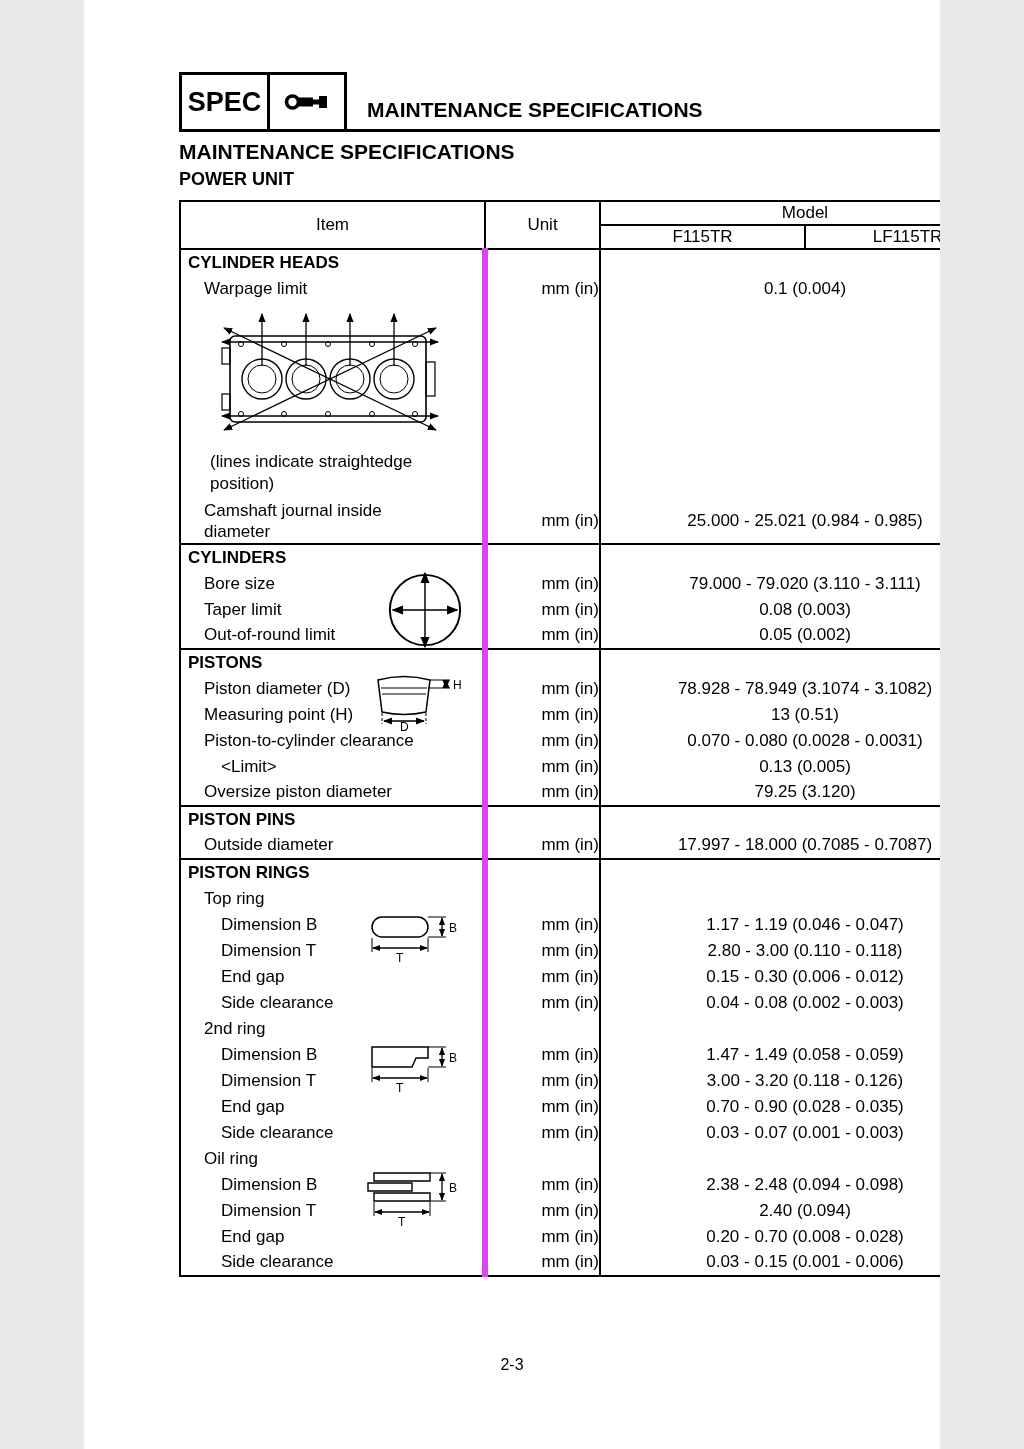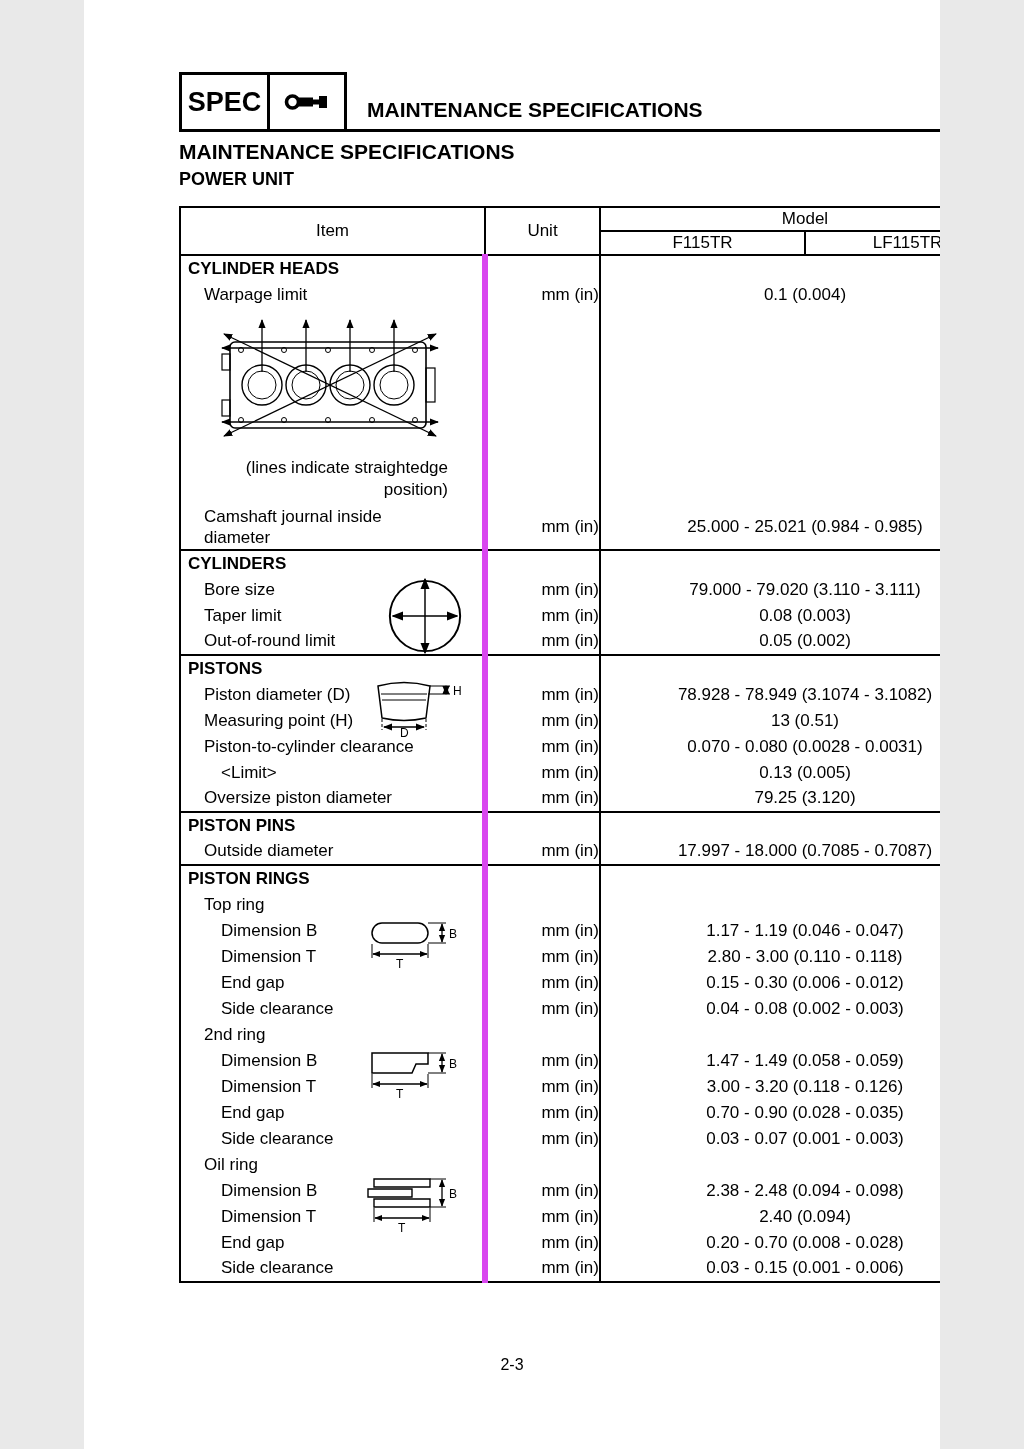--- a/index.html
+++ b/index.html
@@ -17,40 +17,40 @@
   .band-title { position:absolute; left:188px; bottom:10px; font-size:21px; font-weight:bold; }
   .lang-badge { position:absolute; right:2px; top:16px; width:58px; height:26px; border:2px solid #000;
                 border-radius:50%; display:flex; align-items:center; justify-content:center; font-size:15px; }
 
   
   .h1 { position:absolute; left:95px; top:140px; font-size:21px; font-weight:bold; }
   .h2 { position:absolute; left:95px; top:169px; font-size:18px; font-weight:bold;text-align:right; }
   .page-number { position:absolute; left:0; right:0; top:1356px; text-align:center; font-size:16px; }
 
   
-  table.spec { position:absolute; left:95px; top:206px; width:830px; border-collapse:collapse;
+  table.spec { position:absolute; left:95px; top:200px; width:830px; border-collapse:collapse;
                table-layout:fixed; font-size:17px; border:2px solid #000; }
   th { font-weight:normal; font-size:17px; }
   thead th { border-bottom:2px solid #000; height:24px; }
   .h-item, .h-unit { border-right:2px solid #000; }
   .h-m1 { border-right:2px solid #000; }
   td { vertical-align:middle; }
   .c-item { position:relative; border-right:6px solid #d946ef; text-align:left; }
   .c-unit { border-right:2px solid #000; text-align:right; }
   .c-value { text-align:center; }
   tr.tr-row td { height:26px; }
   tr.tr-section td { height:27px; border-top:2px solid #000; }
   tr.tr-section .c-item { font-weight:bold; }
   .lvl0 { padding-left:7px; }
   .lvl1 { padding-left:23px; }
   .lvl2 { padding-left:40px; }
   .item-text { display:inline-block; max-width:245px; line-height:1.25; vertical-align:middle; }
 
   
-  tr.tr-figure .c-item { height:198px; vertical-align:top; padding-top:2px;text-align:right; }
+  tr.tr-figure .c-item { height:198px; vertical-align:top; padding-top:2px; }
   .fig-block { display:block; margin:2px 0 0 26px; }
   .fig-note { margin-top:3px; padding-left:22px; max-width:260px; line-height:1.3; font-size:17px; }
 
   
   .fig-abs { position:absolute; }
   .fig-bore   { right:16px; top:-2px;  width:82px;  height:82px; }
   .fig-piston { right:10px; top:-4px;  width:110px; height:60px; }
   .fig-ring   { right:14px; top:-1px;  width:102px; height:53px; }
   .fig-oil    { right:8px;  top:-3px;  width:114px; height:58px; }
 

